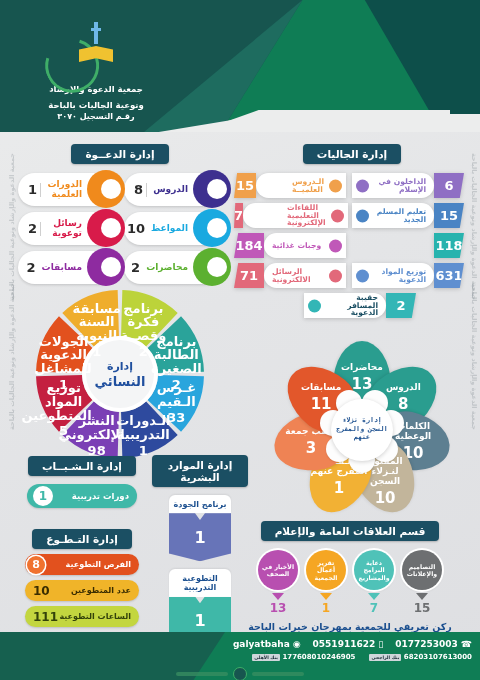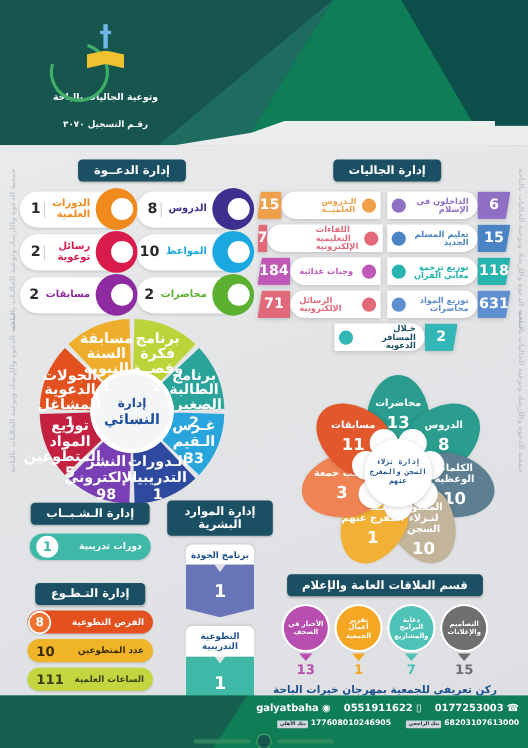--- a/index.html
+++ b/index.html
@@ -39,21 +39,21 @@
     border:3.5px solid #3fae68; border-top-color:transparent;
     transform-origin:center; rotate:-28deg; margin-left:-27px;
   }
   .minaret { position:absolute; left:50%; top:0px; transform:translateX(-50%);
      width:4px; height:22px; background:#6fb8e8; }
   .minaret::before{ content:""; position:absolute; left:-3px; top:6px; width:10px; height:3px; background:#6fb8e8;}
   .book { position:absolute; left:50%; top:24px; transform:translateX(-50%);
      width:34px; height:16px; background:#f0c230;
      clip-path: polygon(0 22%, 50% 0, 100% 22%, 100% 100%, 50% 76%, 0 100%); }
   .logo-text { color:#ffffff; font-size:8.5px; line-height:1.55; font-weight:bold; margin-top:3px; }
-  .logo-reg { color:#ffffff; font-size:8px; font-weight:bold; margin-top:12px; }
+  .logo-reg { color:#ffffff; font-size:8px; font-weight:bold; margin-top:0; }
 
   
   .sec-title {
     background:#1b4f63; color:#fff; font-size:10.5px; font-weight:bold;
     border-radius:4px; padding:4px 14px; display:inline-block;
     letter-spacing:1px; box-shadow:0 1px 2px rgba(0,0,0,.22);
   }
 
   
   .dawah { position:absolute; left:14px; top:143px; width:212px; text-align:center; }
@@ -220,20 +220,21 @@
     <div class="hdr-white"></div>
     <div class="hdr-white2"></div>
 
 
     <div class="logo-wrap">
       <div class="logo-mark">
         <div class="crescent"></div>
         <div class="minaret"></div>
         <div class="book"></div>
       </div>
+      <div class="logo-text">جمعية الدعوة والإرشاد</div>
       <div class="logo-text">وتوعية الجاليات بالباحة</div>
       <div class="logo-reg">رقـم التسجيل ٣٠٧٠</div>
     </div>
   </div>
 
   <div class="dawah">
     <div class="sec-title">إدارة الدعــوة</div>
     <div class="dawah-grid" id="dawah-grid">
         <div class="d-row">
           <div class="pill">
@@ -311,56 +312,52 @@
             <span class="jnum" style="background: rgb(226, 105, 122);">7</span>
             <span class="jbody">
               <span class="jdot" style="background: rgb(226, 105, 122);"></span>
               <span class="jtxt" style="color: rgb(226, 105, 122); margin-left: 36px;">اللقاءات التعليمية الإلكترونية</span>
             </span>
           </div>
         </div>
         <div class="j-row">
           <div class="jbar">
             <span class="jnum" style="background: rgb(39, 179, 174);">118</span>
-            <span class="jbody">
-              <span class="jdot" style="background: rgb(39, 179, 174);"></span>
-              <span class="jtxt" style="color: rgb(39, 179, 174);">توزيع ترجمة معاني القرآن</span>
-            </span>
           </div>
           <div class="jbar flip">
             <span class="jnum" style="background: rgb(192, 88, 184);">184</span>
             <span class="jbody">
               <span class="jdot" style="background: rgb(192, 88, 184);"></span>
               <span class="jtxt" style="color: rgb(192, 88, 184);">وجبات غذائية</span>
             </span>
           </div>
         </div>
         <div class="j-row">
           <div class="jbar">
             <span class="jnum" style="background: rgb(95, 143, 208);">631</span>
             <span class="jbody">
               <span class="jdot" style="background: rgb(95, 143, 208);"></span>
-              <span class="jtxt" style="color: rgb(95, 143, 208);">توزيع المواد محاضرات</span>
+              <span class="jtxt" style="color: rgb(95, 143, 208);">توزيع المواد الدعوية</span>
             </span>
           </div>
           <div class="jbar flip">
             <span class="jnum" style="background: rgb(226, 105, 122);">71</span>
             <span class="jbody">
               <span class="jdot" style="background: rgb(226, 105, 122);"></span>
               <span class="jtxt" style="color: rgb(226, 105, 122);">الرسائل الالكترونية</span>
             </span>
           </div>
         </div>
       </div>
     <div class="bag-row" id="bag-row">
         <div class="jbar">
           <span class="jnum" style="background: rgb(51, 182, 182);">2</span>
           <span class="jbody">
             <span class="jdot" style="background: rgb(51, 182, 182);"></span>
-            <span class="jtxt" style="color: rgb(27, 79, 99);">خـلال المسافر الدعوية</span>
+            <span class="jtxt" style="color: rgb(27, 79, 99);">حقيبة المسافر الدعوية</span>
           </span>
         </div>
       </div>
   </div>
 
   <div class="donut-wrap">
     <svg id="donut-svg" width="196" height="172" viewBox="0 0 196 172">
         <path d="M100.34541765277977 2.032750336610235 A84 84 0 0 1 155.71535090757152 24.96772763843802 L124.10932541056808 58.390162503102914 A38 38 0 0 0 99.06102227149562 48.014815628466536 Z" fill="#bcd33a"></path>
         <path d="M159.03227236156198 28.284649092428467 A84 84 0 0 1 181.96724966338977 83.65458234722021 L135.98518437153348 84.93897772850438 A38 38 0 0 0 125.60983749689709 59.890674589431924 Z" fill="#2aa39a"></path>
         <path d="M181.96724966338977 88.34541765277979 A84 84 0 0 1 159.03227236156198 143.71535090757152 L125.60983749689709 112.10932541056808 A38 38 0 0 0 135.98518437153348 87.06102227149562 Z" fill="#29a5dd"></path>
@@ -482,21 +479,21 @@
     <div id="volunteer-items">
         <div class="v-pill" style="background: rgb(226, 81, 30);">
           <span class="vl" style="color: rgb(255, 255, 255);">الفرص التطوعية</span>
           <span class="vcirc" style="background: rgb(240, 114, 47); box-shadow: rgb(255, 255, 255) 0px 0px 0px 1.5px;">8</span>
         </div>
         <div class="v-pill" style="background: rgb(240, 180, 41);">
           <span class="vl" style="color: rgb(58, 45, 0);">عدد المتطوعين</span>
           <span class="vn" style="color: rgb(58, 45, 0);">10</span>
         </div>
         <div class="v-pill" style="background: rgb(195, 214, 63);">
-          <span class="vl" style="color: rgb(51, 66, 10);">الساعات العلمية</span>
+          <span class="vl" style="color: rgb(51, 66, 10);">الساعات التطوعية</span>
           <span class="vn" style="color: rgb(51, 66, 10);">111</span>
         </div>
       </div>
   </div>
 
   <div class="hr-sec">
     <div class="sec-title">إدارة الموارد البشرية</div>
     <div id="hr-cards">
         <div class="hr-card">
           <div class="hr-top">برنامج الجودة</div>

